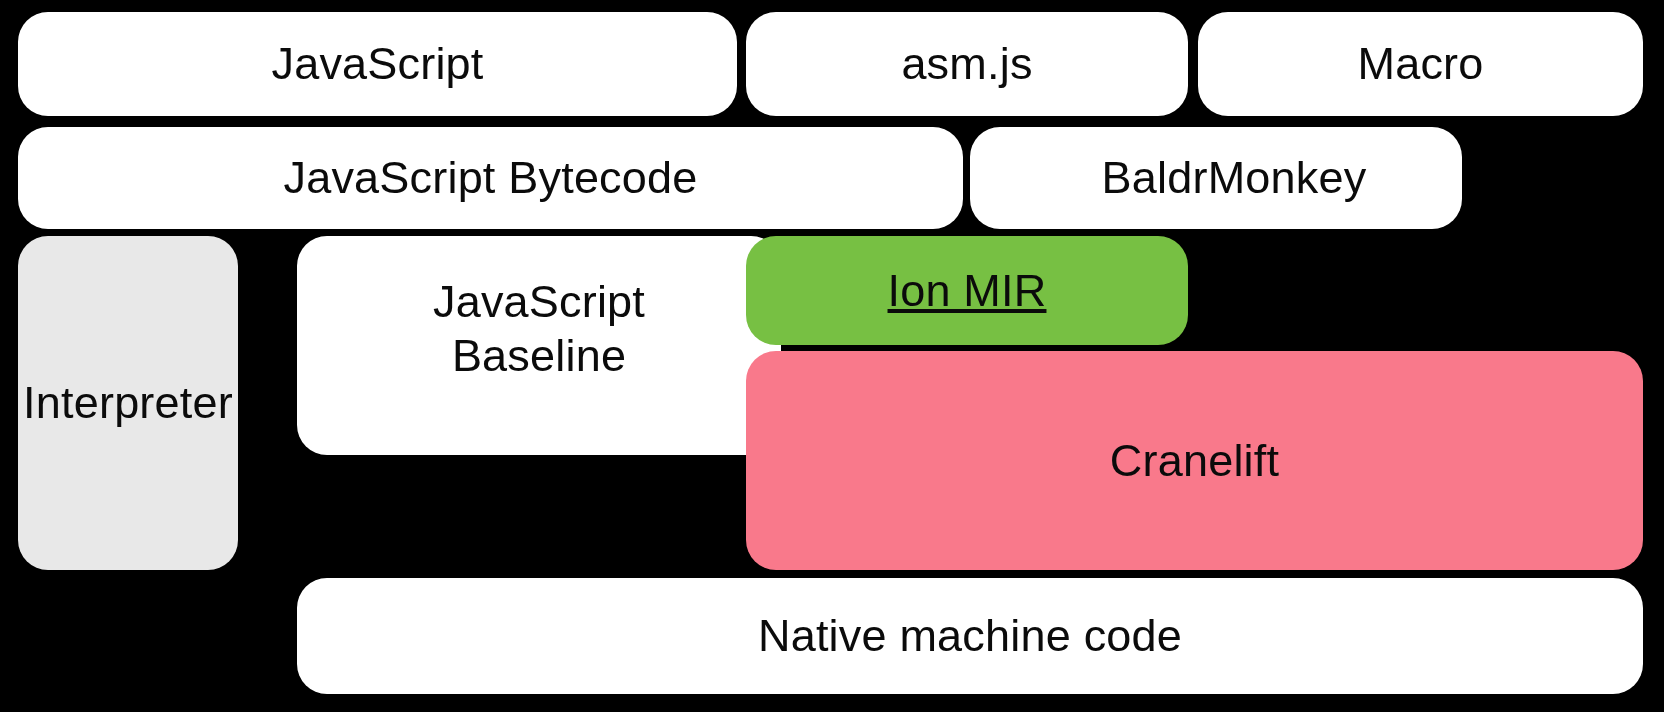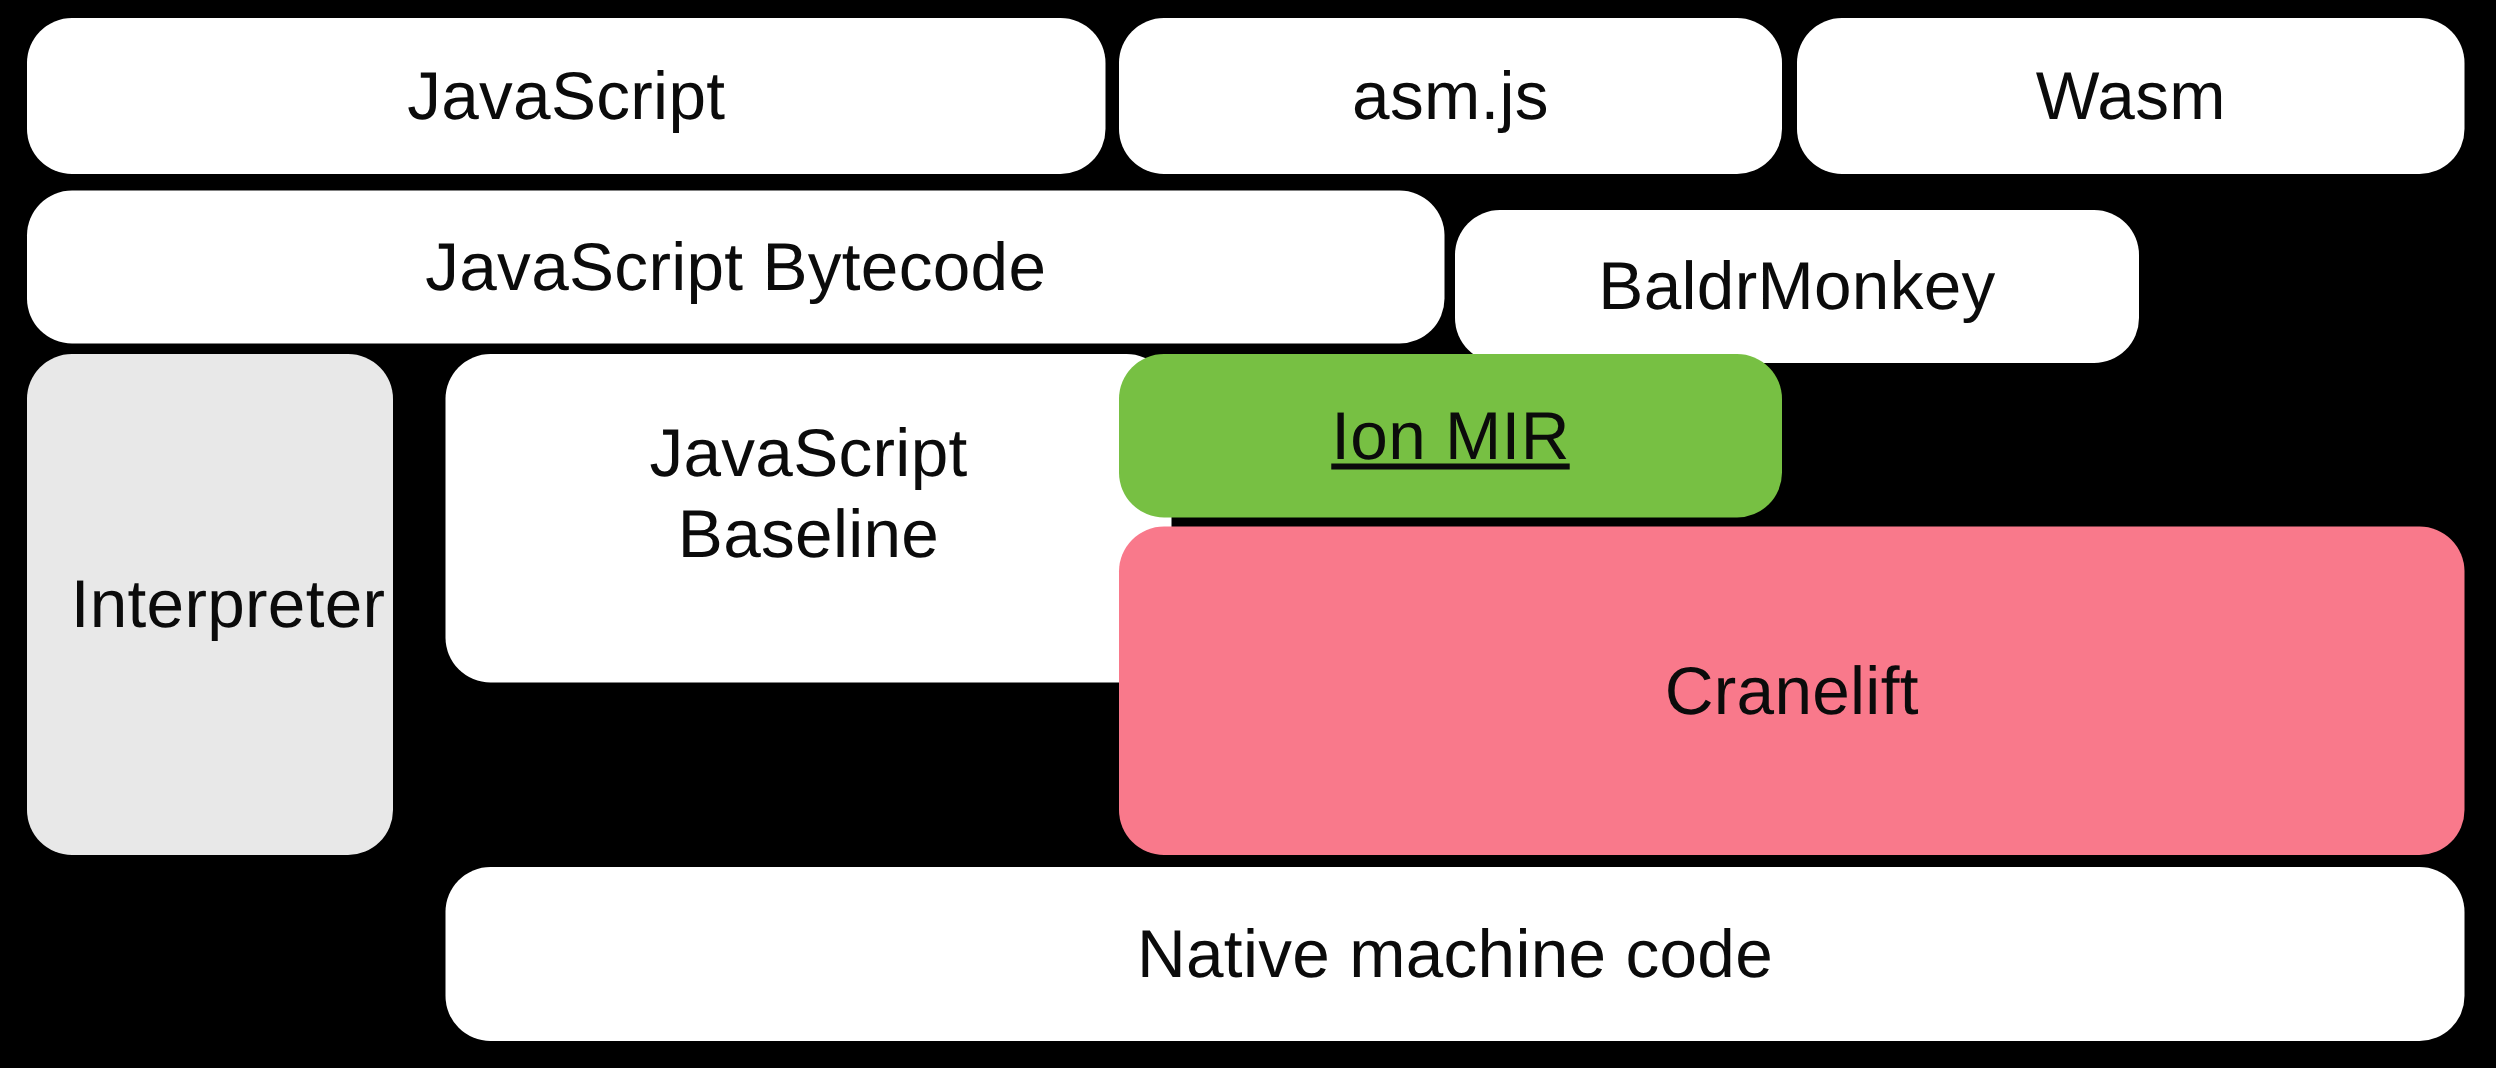--- a/index.html
+++ b/index.html
@@ -27,22 +27,22 @@
     line-height: 1.18;
     letter-spacing: 0.2px;
   }
   .box span { display: block; }
 
   
   .b-javascript        { left: 18px;   top: 12px;  width: 719px;  height: 104px; }
   .b-asmjs             { left: 746px;  top: 12px;  width: 442px;  height: 104px; }
   .b-wasm              { left: 1198px; top: 12px;  width: 445px;  height: 104px; }
   .b-js-bytecode       { left: 18px;   top: 127px; width: 945px;  height: 102px; }
-  .b-baldrmonkey       { left: 970px;  top: 140px; width: 456px;  height: 102px; }
-  .b-interpreter       { left: 18px;   top: 236px; width: 220px;  height: 334px; padding-left: 24px; }
+  .b-baldrmonkey       { left: 970px;  top: 127px; width: 456px;  height: 102px; padding-left: 36px; }
+  .b-interpreter       { left: 18px;   top: 236px; width: 220px;  height: 334px; }
   .b-js-baseline       { left: 297px;  top: 236px; width: 484px;  height: 219px; padding-bottom: 0; }
   .b-js-baseline span  { max-width: 300px; margin-bottom: 34px; }
   .b-ion-mir           { left: 746px;  top: 236px; width: 442px;  height: 109px; }
   .b-cranelift         { left: 746px;  top: 351px; width: 897px;  height: 219px; }
   .b-macro-assembler   { left: 297px;  top: 463px; width: 440px;  height: 107px; }
   .b-native-code       { left: 297px;  top: 578px; width: 1346px; height: 116px; }
 </style>
 </head>
 <body>
 
@@ -50,21 +50,21 @@
 
   <div class="box b-javascript" style="background: rgb(255, 255, 255); color: rgb(11, 11, 11);">
     <span>JavaScript</span>
   </div>
 
   <div class="box b-asmjs" style="background: rgb(255, 255, 255); color: rgb(11, 11, 11);">
     <span>asm.js</span>
   </div>
 
   <div class="box b-wasm" style="background: rgb(255, 255, 255); color: rgb(11, 11, 11);">
-    <span>Wasm</span>
+    <span>Macro</span>
   </div>
 
   <div class="box b-js-bytecode" style="background: rgb(255, 255, 255); color: rgb(11, 11, 11);">
     <span>JavaScript Bytecode</span>
   </div>
 
   <div class="box b-baldrmonkey" style="background: rgb(255, 255, 255); color: rgb(11, 11, 11);">
     <span>BaldrMonkey</span>
   </div>
 

